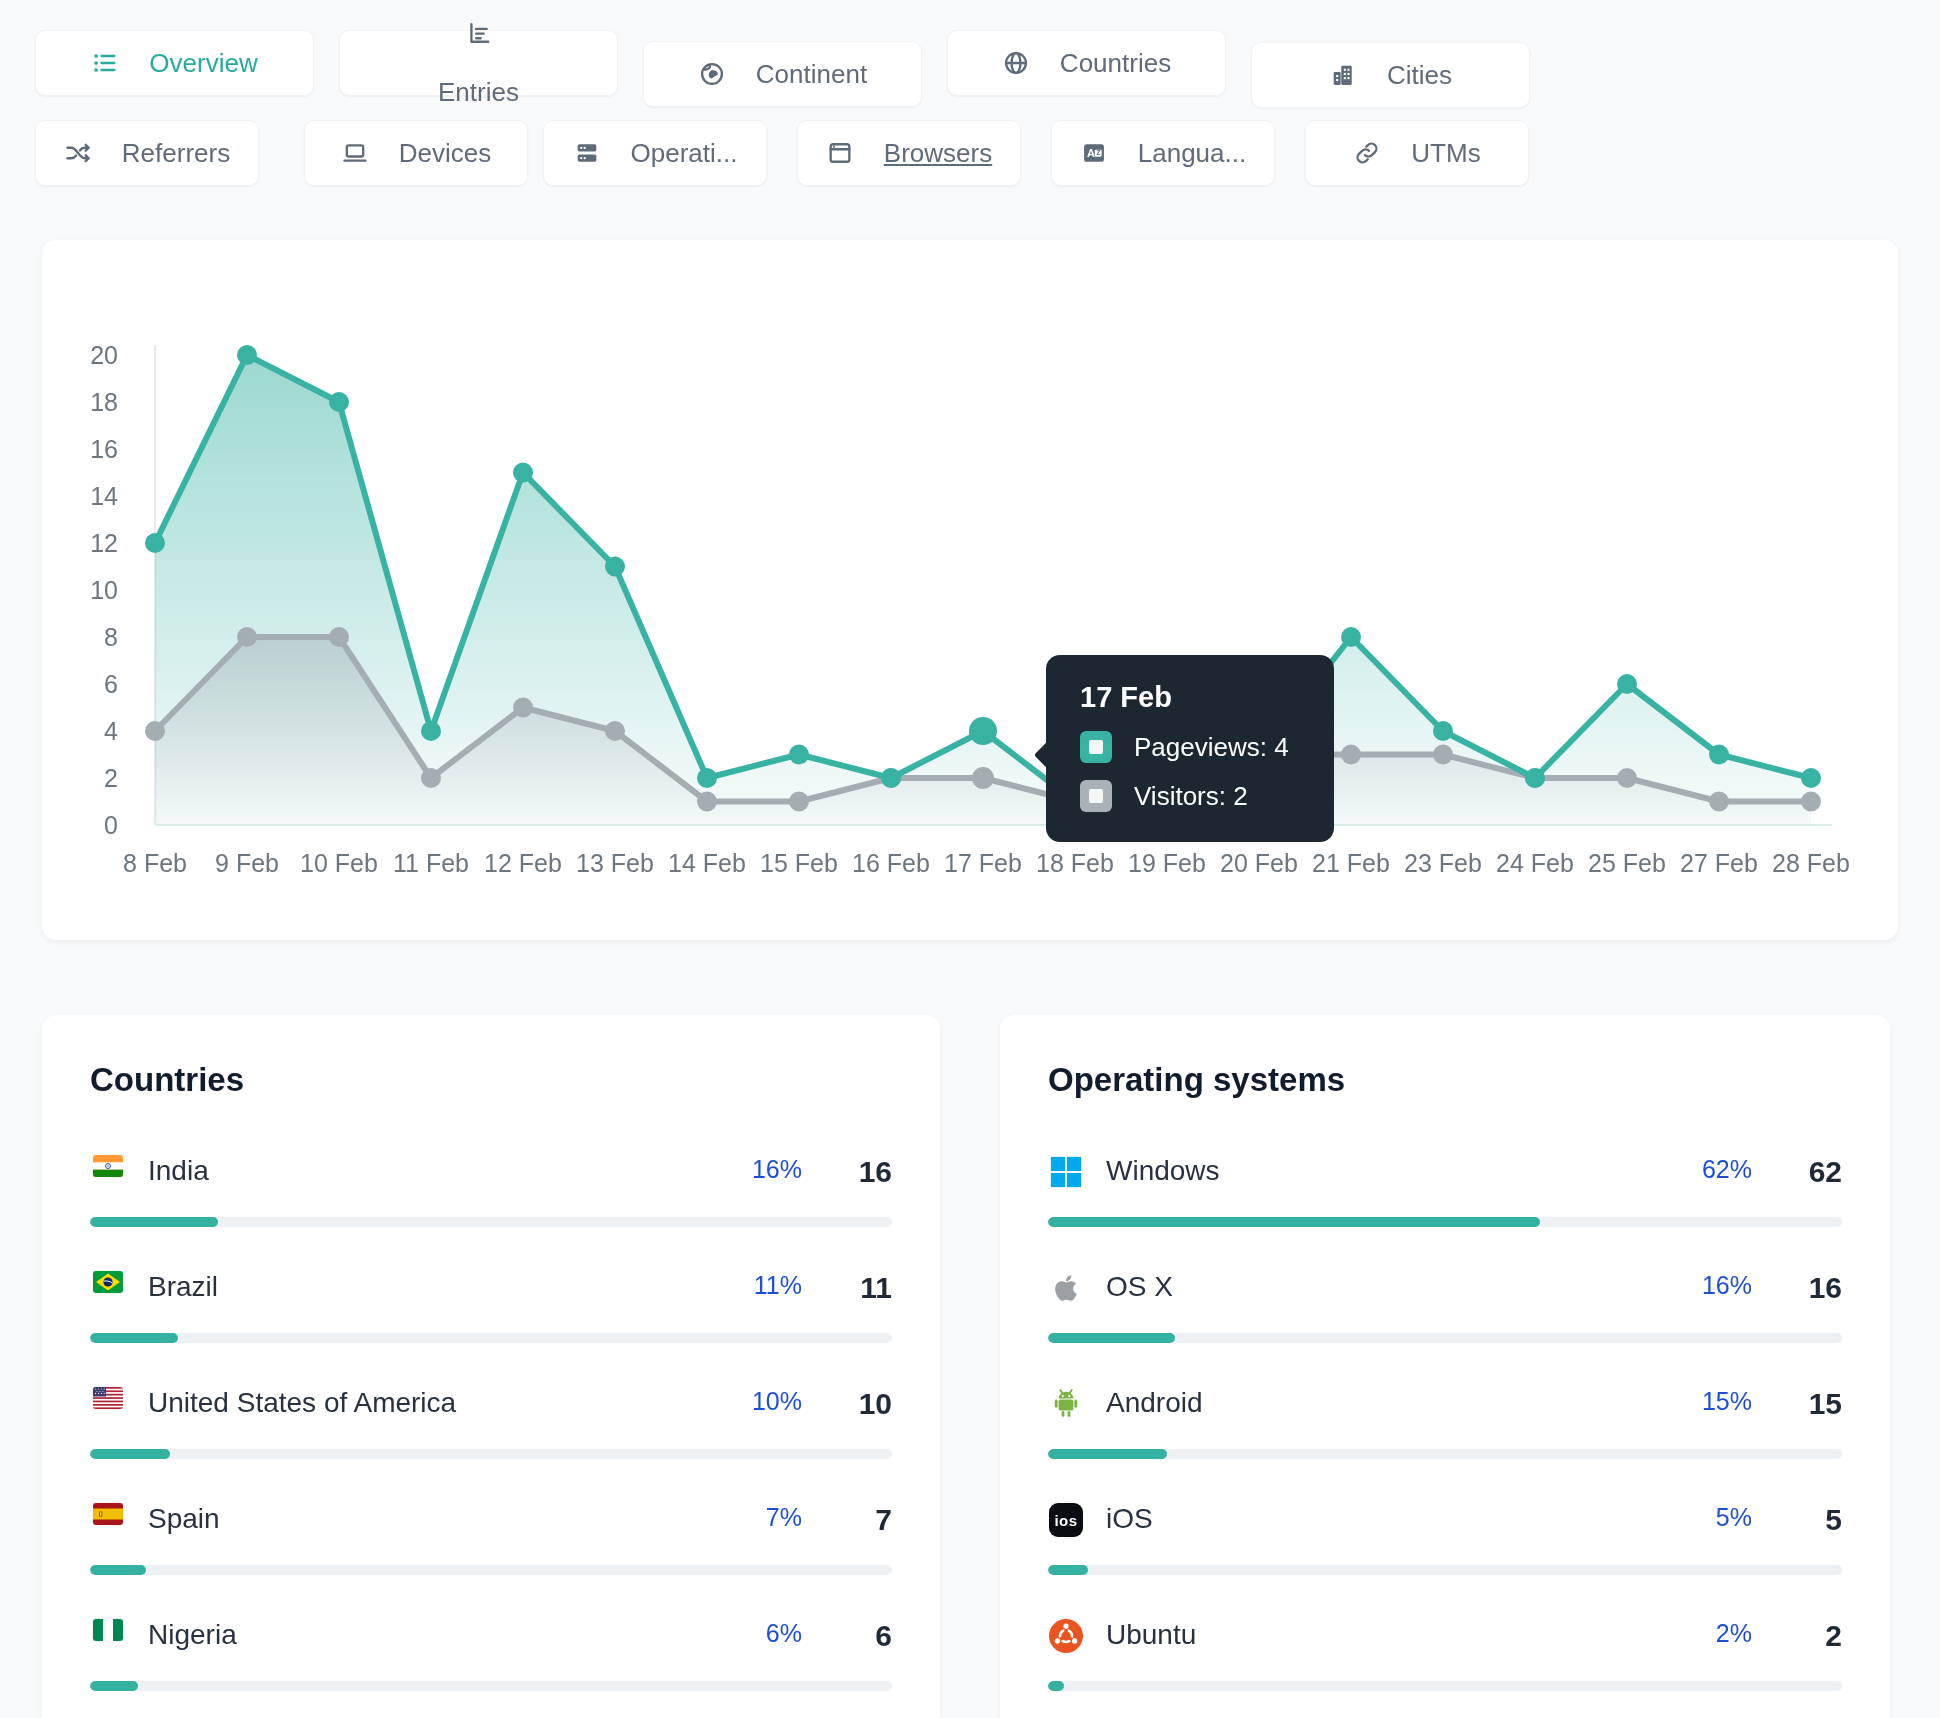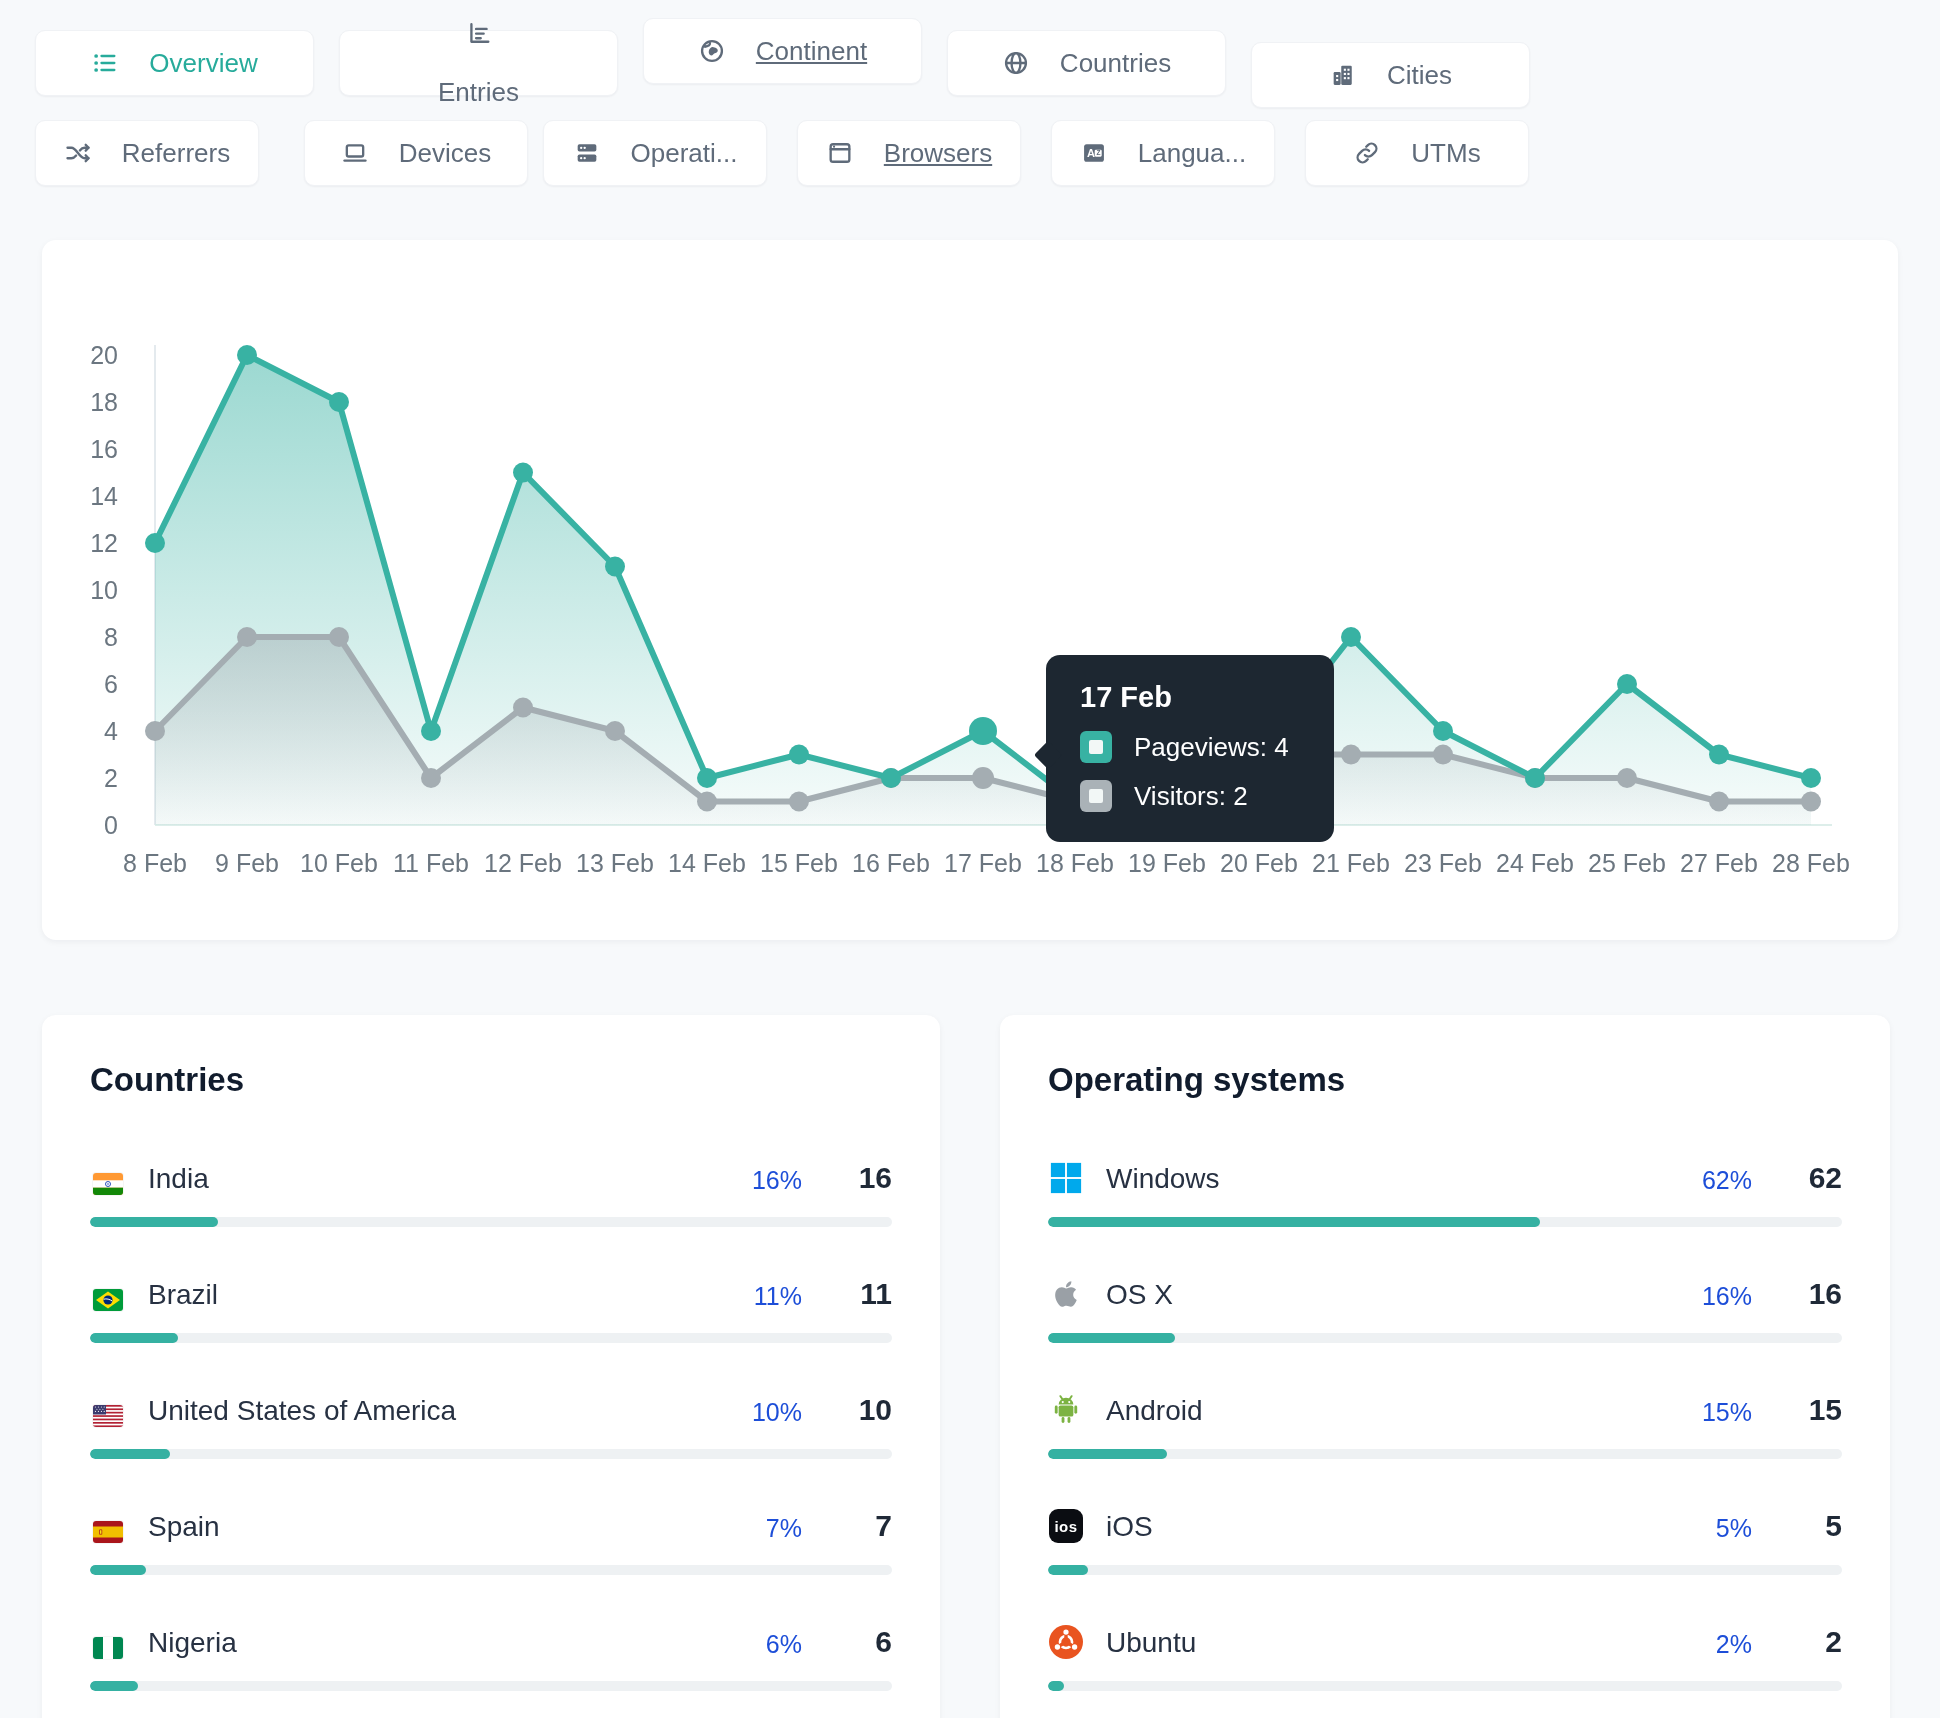--- a/index.html
+++ b/index.html
@@ -38,21 +38,21 @@
   }
   .tooltip-title{font-size:29px;font-weight:700;margin-bottom:6px;}
   .tt-row{display:flex;align-items:center;gap:22px;margin-top:17px;font-size:26px;}
   .tt-sq{width:32px;height:32px;border-radius:6px;display:flex;align-items:center;justify-content:center;flex:0 0 auto;}
   .tt-sq i{display:block;width:14px;height:14px;background:#f2f7f6;border-radius:2px;}
   
   #countries-card{left:42px;top:1015px;width:898px;height:745px;padding:46px 48px;}
   #os-card{left:1000px;top:1015px;width:890px;height:745px;padding:46px 48px;}
   .panel-title{font-size:33px;font-weight:700;color:#111c2d;margin:0 0 56px 0;}
   .prow{margin-bottom:44px;cursor:pointer;}
-  .prow-top{display:flex;align-items:flex-end;height:40px;margin-top:22px;}
+  .prow-top{display:flex;align-items:flex-start;height:40px;margin-top:22px;}
   .prow-ic{width:36px;display:flex;align-items:center;justify-content:center;margin-right:22px;flex:0 0 auto;}
   .prow-ic svg{display:block;}
   .flag{border-radius:3px;overflow:hidden;display:block;box-shadow:0 0 0 1px rgba(0,0,0,.04);}
   .prow-name{font-size:28px;color:#273142;flex:1 1 auto;}
   .prow-pct{font-size:25px;color:#1d4ed8;margin-right:38px;}
   .prow-count{font-size:30px;font-weight:700;color:#1f2937;min-width:52px;text-align:right;}
   .bar{margin-top:22px;height:10px;background:#eef1f3;border-radius:6px;overflow:hidden;}
   .bar-fill{height:100%;background:#35b1a2;border-radius:6px;}
   .ios-badge{
     width:34px;height:34px;background:#0b0d12;border-radius:9px;color:#fff;
@@ -77,21 +77,21 @@
     </div>
     <div class="tab" style="left: 339px; top: 30px; width: 279px; flex-direction: column;">
       <span style="display:flex">
         <svg viewBox="0 0 24 24">
           <path d="M5.5 4.5v15h14.5" fill="none" stroke="currentColor" stroke-width="2" stroke-linecap="round" stroke-linejoin="round"></path>
           <path d="M9.5 8.5h9M9.5 12.5h6.5M9.5 16.5h4" fill="none" stroke="currentColor" stroke-width="2" stroke-linecap="round" stroke-linejoin="round"></path>
         </svg>
       </span>
       <span>Entries</span>
     </div>
-    <div class="tab" style="left: 643px; top: 18px; width: 279px; text-decoration: underline;">
+    <div class="tab" style="left: 643px; top: 41px; width: 279px;">
       <span style="display:flex">
         <svg viewBox="0 0 24 24">
           <circle cx="12" cy="12" r="8.5" fill="none" stroke="currentColor" stroke-width="2" stroke-linecap="round" stroke-linejoin="round"></circle>
           <path d="M9.5 4.2c1.6 1.1.4 2.9-1.2 3.4-1.6.5-2.7 1.6-2.4 0" fill="none" stroke="currentColor" stroke-width="2" stroke-linecap="round" stroke-linejoin="round"></path>
           <path d="M12.5 8.5c2.2.4 4.9 1.3 4.4 3.4-.5 2-2.9 1.5-3.9 3s-3.1 1.1-3.6-.9.3-5 3.1-5.5z" fill="currentColor"></path>
         </svg>
       </span>
       <span>Continent</span>
     </div>
     <div class="tab" style="left: 947px; top: 30px; width: 279px;">

